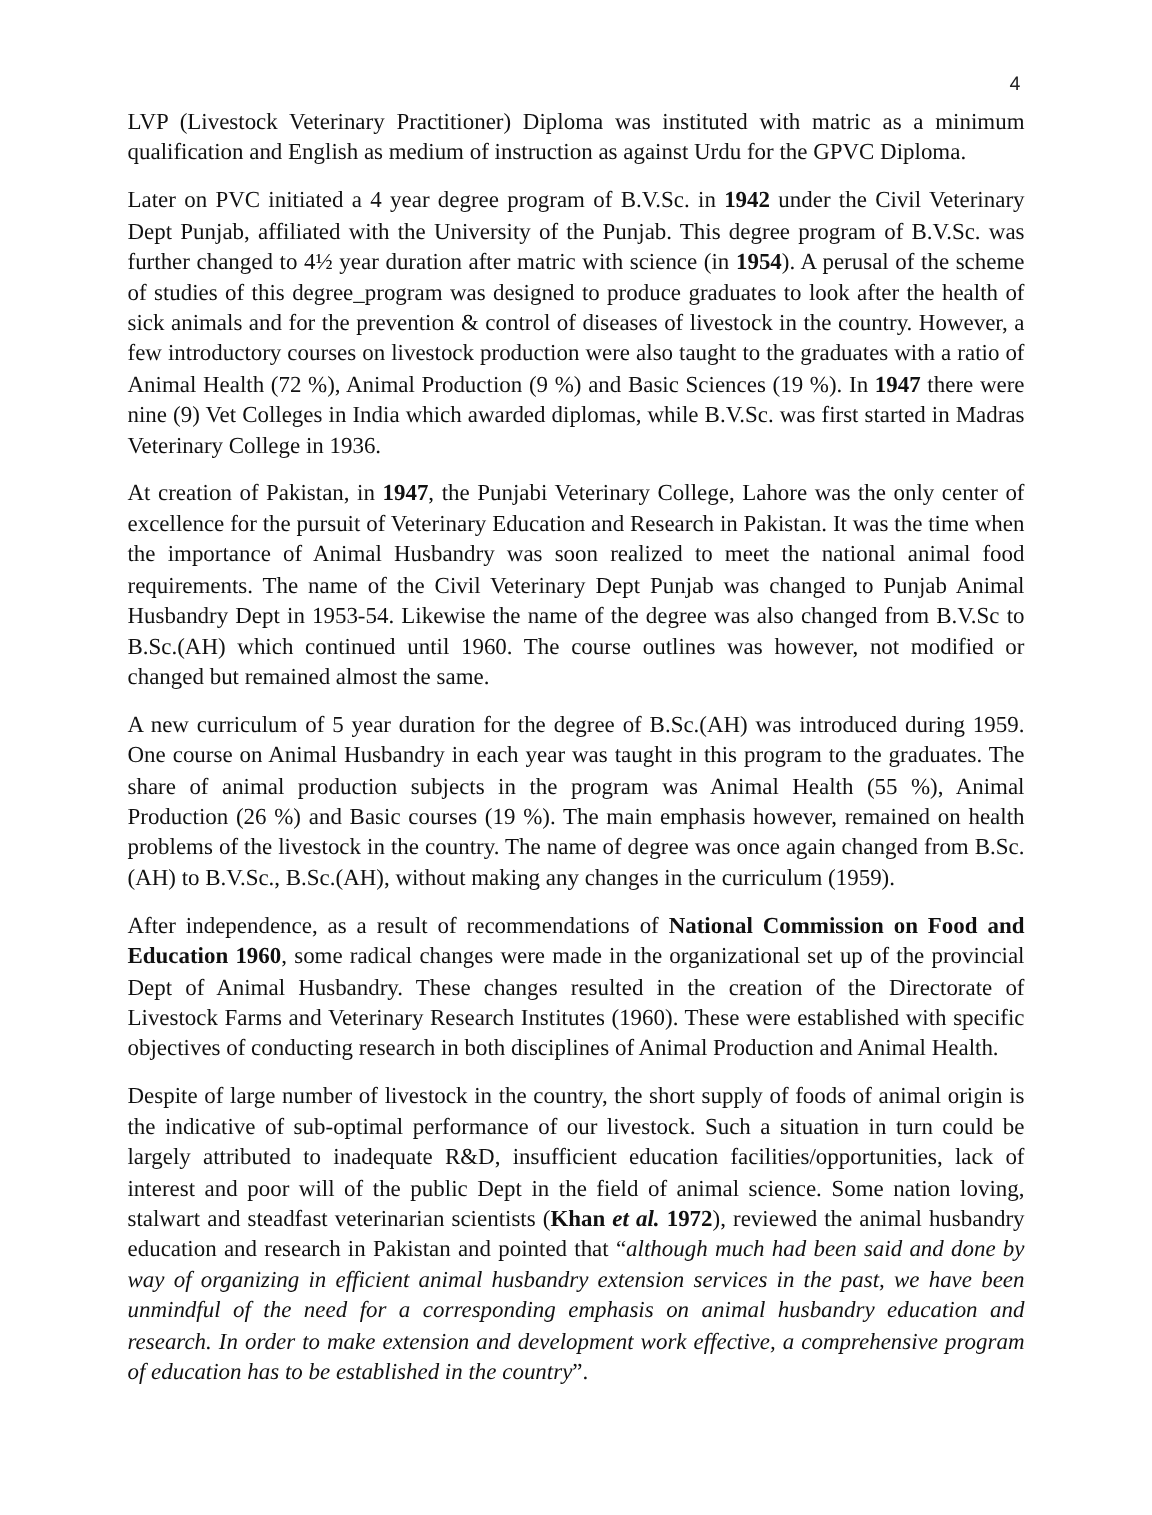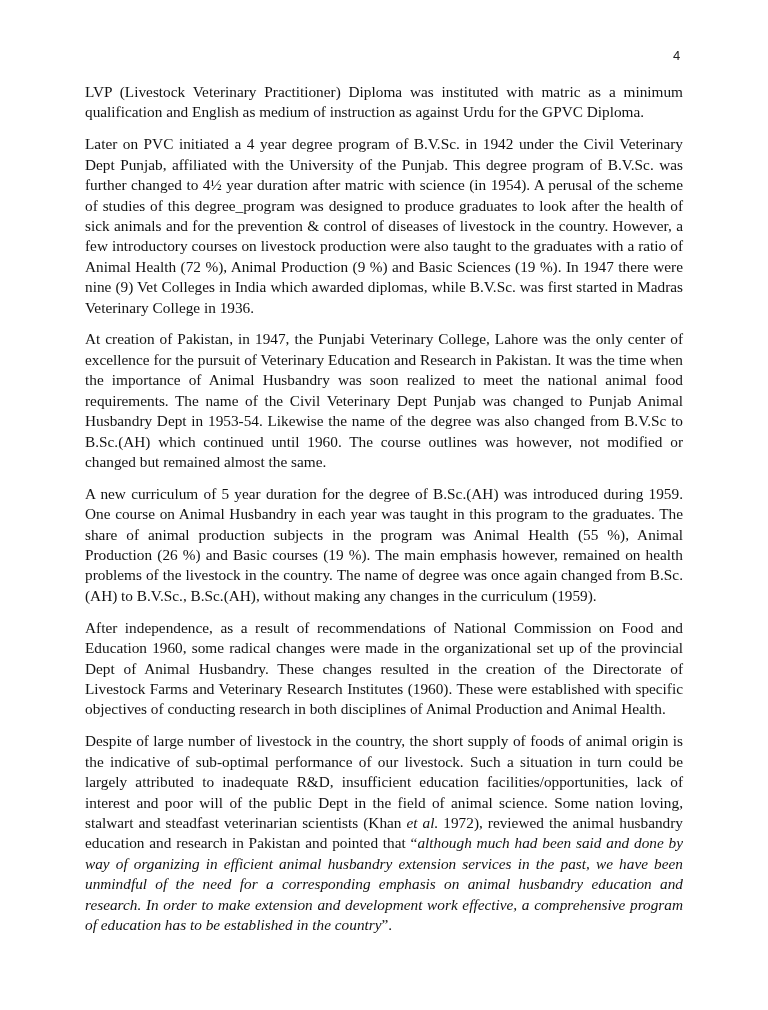--- a/index.html
+++ b/index.html
@@ -8,25 +8,25 @@
     position: absolute; left: 0; top: 0; width: 768px; height: 1010px;
     background: #ffffff; color: #111111;
     font-family: "Liberation Serif", "DejaVu Serif", serif;
   }
   .page-number {
     position: absolute; top: 48px; left: 673px;
     font-family: "Liberation Sans", "DejaVu Sans", sans-serif;
     font-size: 13px; color: #222;
   }
   .body-text {
-    position: absolute; left: 85px; top: 82px; width: 598px;
+    position: absolute; left: 85px; top: 72px; width: 598px;
     font-size: 15.3px; line-height: 20.4px; text-align: justify;
   }
   .body-text p { margin: 0 0 11.5px 0; }
-  .body-text b { font-weight: normal; }
+  .body-text b { font-weight: bold; }
   .body-text i { }
 </style>
 </head>
 <body>
 
 <div class="page">
   <div class="page-number">4</div>
 
   <div class="body-text">
     <p><span>LVP (Livestock Veterinary Practitioner) Diploma was instituted with matric as a minimum qualification and English as medium of instruction as against Urdu for the GPVC Diploma.</span></p>

